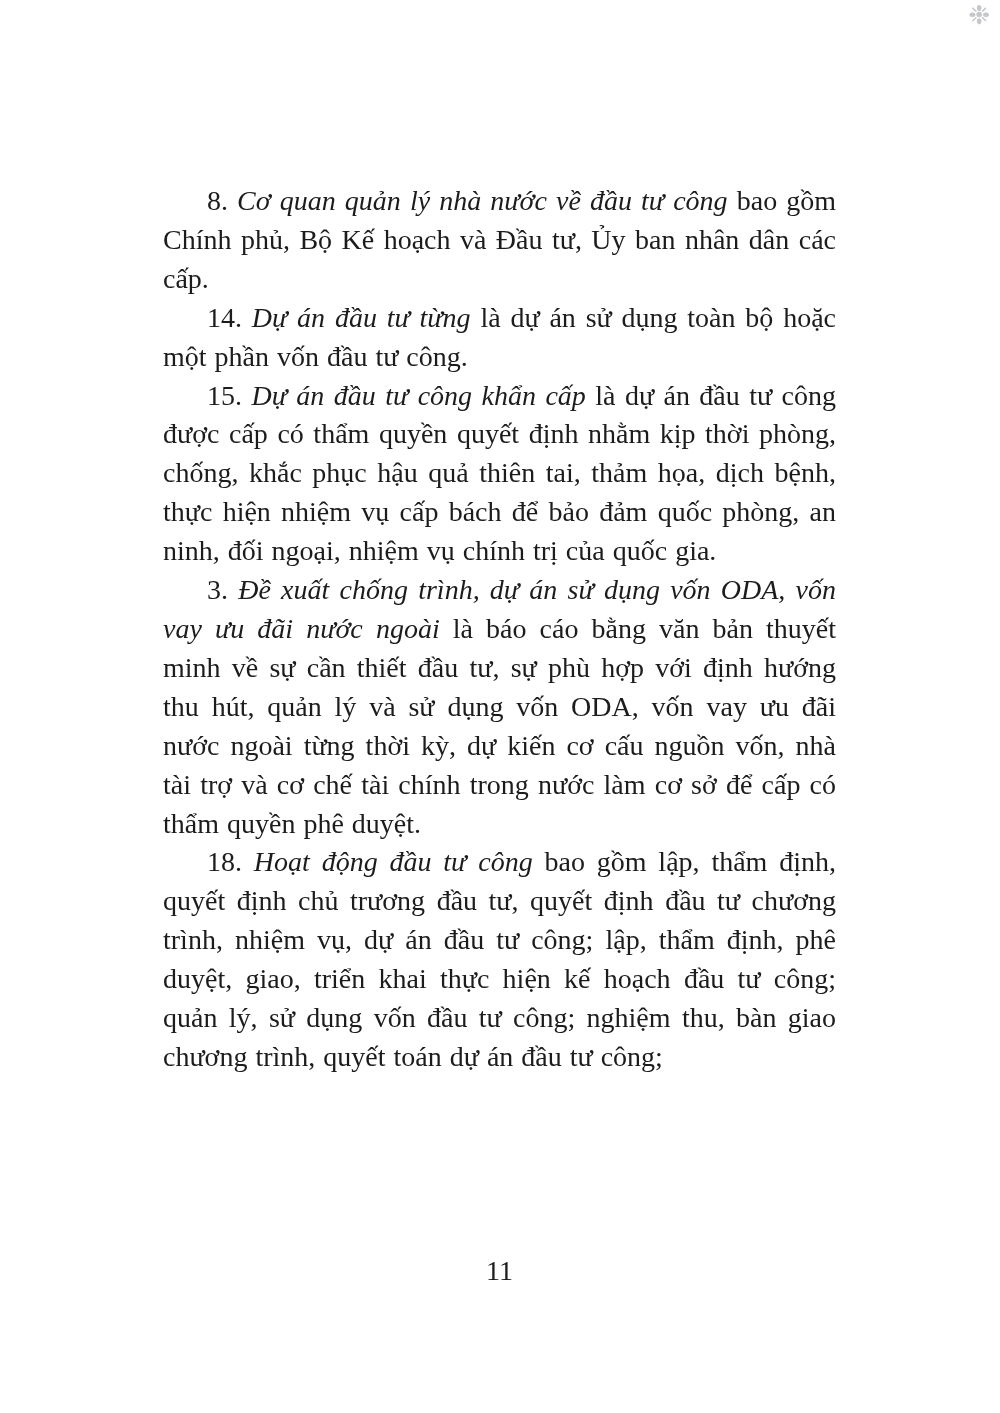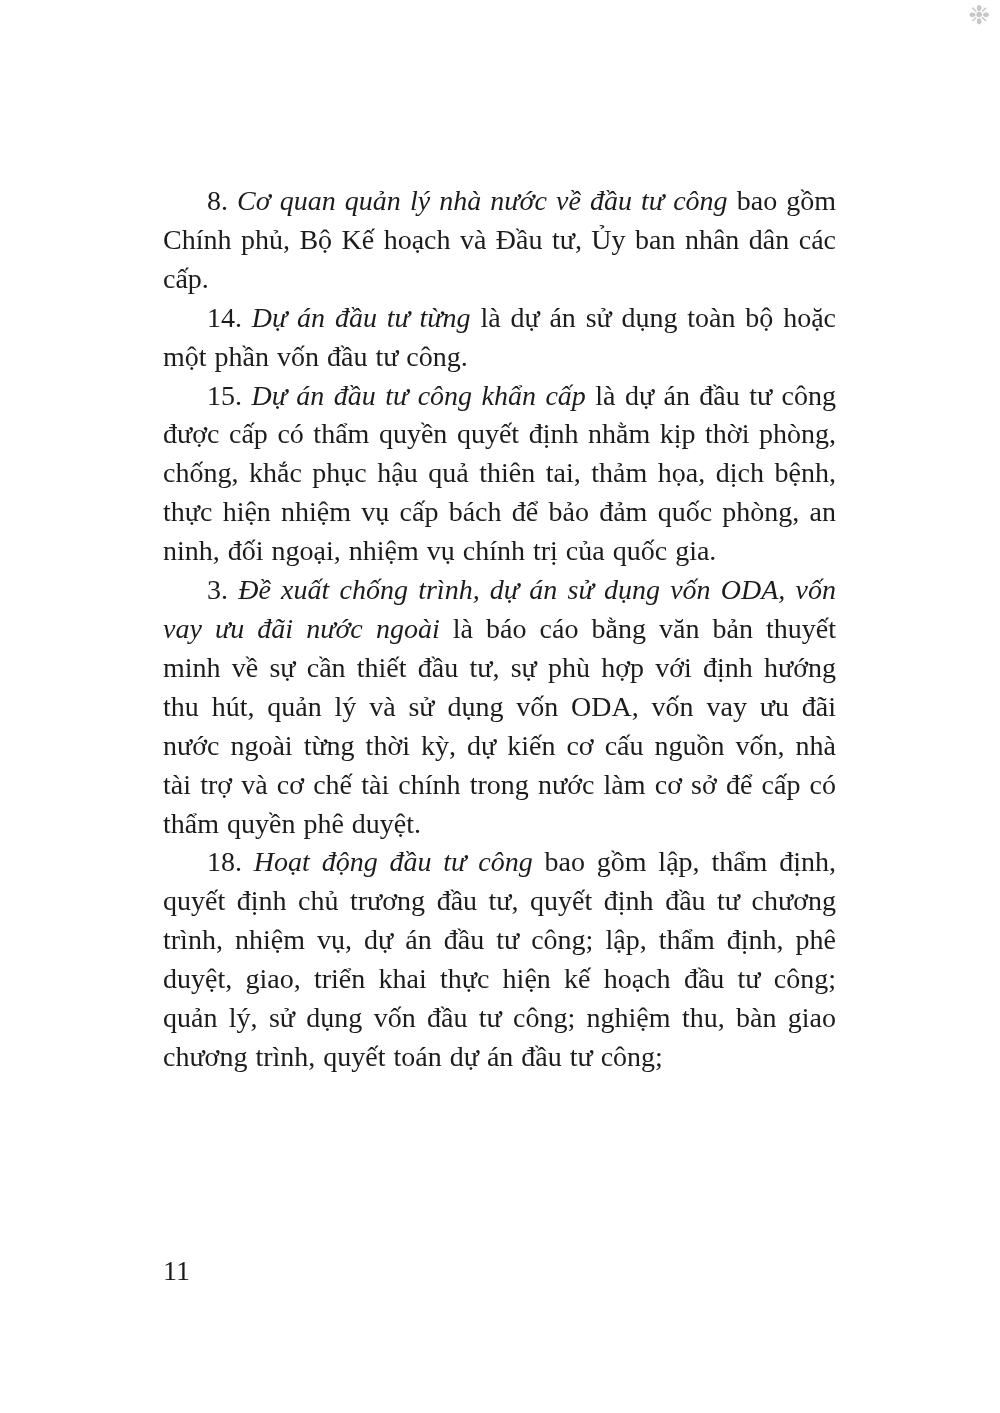--- a/index.html
+++ b/index.html
@@ -43,21 +43,21 @@
     word-spacing: 1px;
   }
   .clause-number { font-style: normal; }
   .defined-term  { font-style: italic; margin-top: 44px; }
   .clause-text   { font-style: normal; }
   .page-number {
     position: absolute;
     left: 163px;
     top: 1252px;
     width: 673px;
-    text-align: left;
+    text-align: center;
     font-size: 28px;
     line-height: 38.9px;
   }
 </style>
 </head>
 <body>
 
 <div class="page">
 
   <span class="ornament">❉</span>

